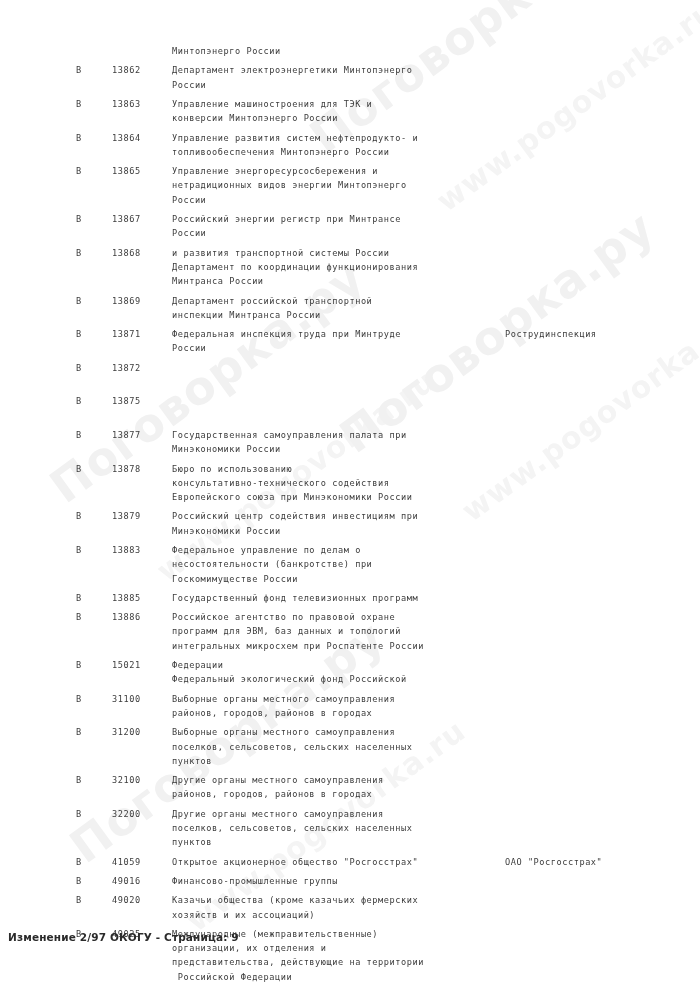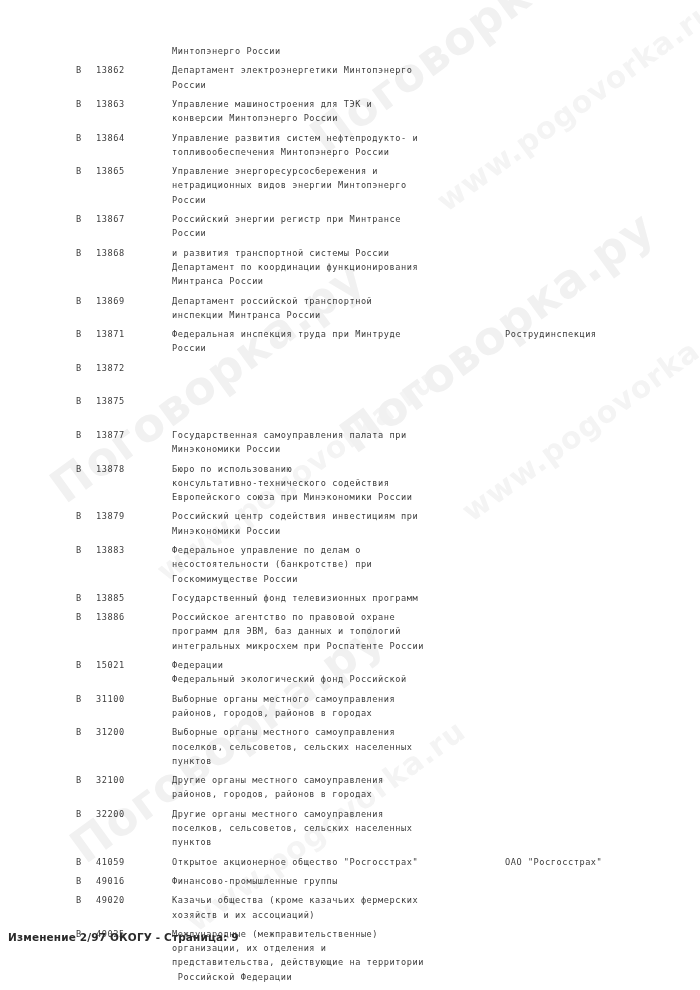--- a/index.html
+++ b/index.html
@@ -66,21 +66,21 @@
   .cell {
     position: absolute;
     top: 0;
     font-size: 8.6px;
     line-height: 14.3px;
     color: #3c3c3c;
     white-space: pre;
     letter-spacing: 0.55px;
   }
   .c-section { left: 76px; }
-  .c-code    { left: 96px; }
+  .c-code    { left: 112px; }
   .c-name    { left: 172px; }
   .c-abbr    { left: 505px; }
 
   .name-line { display: block; white-space: pre; }
 
   
   #footer {
     position: absolute;
     left: 8px;
     top: 931px;

